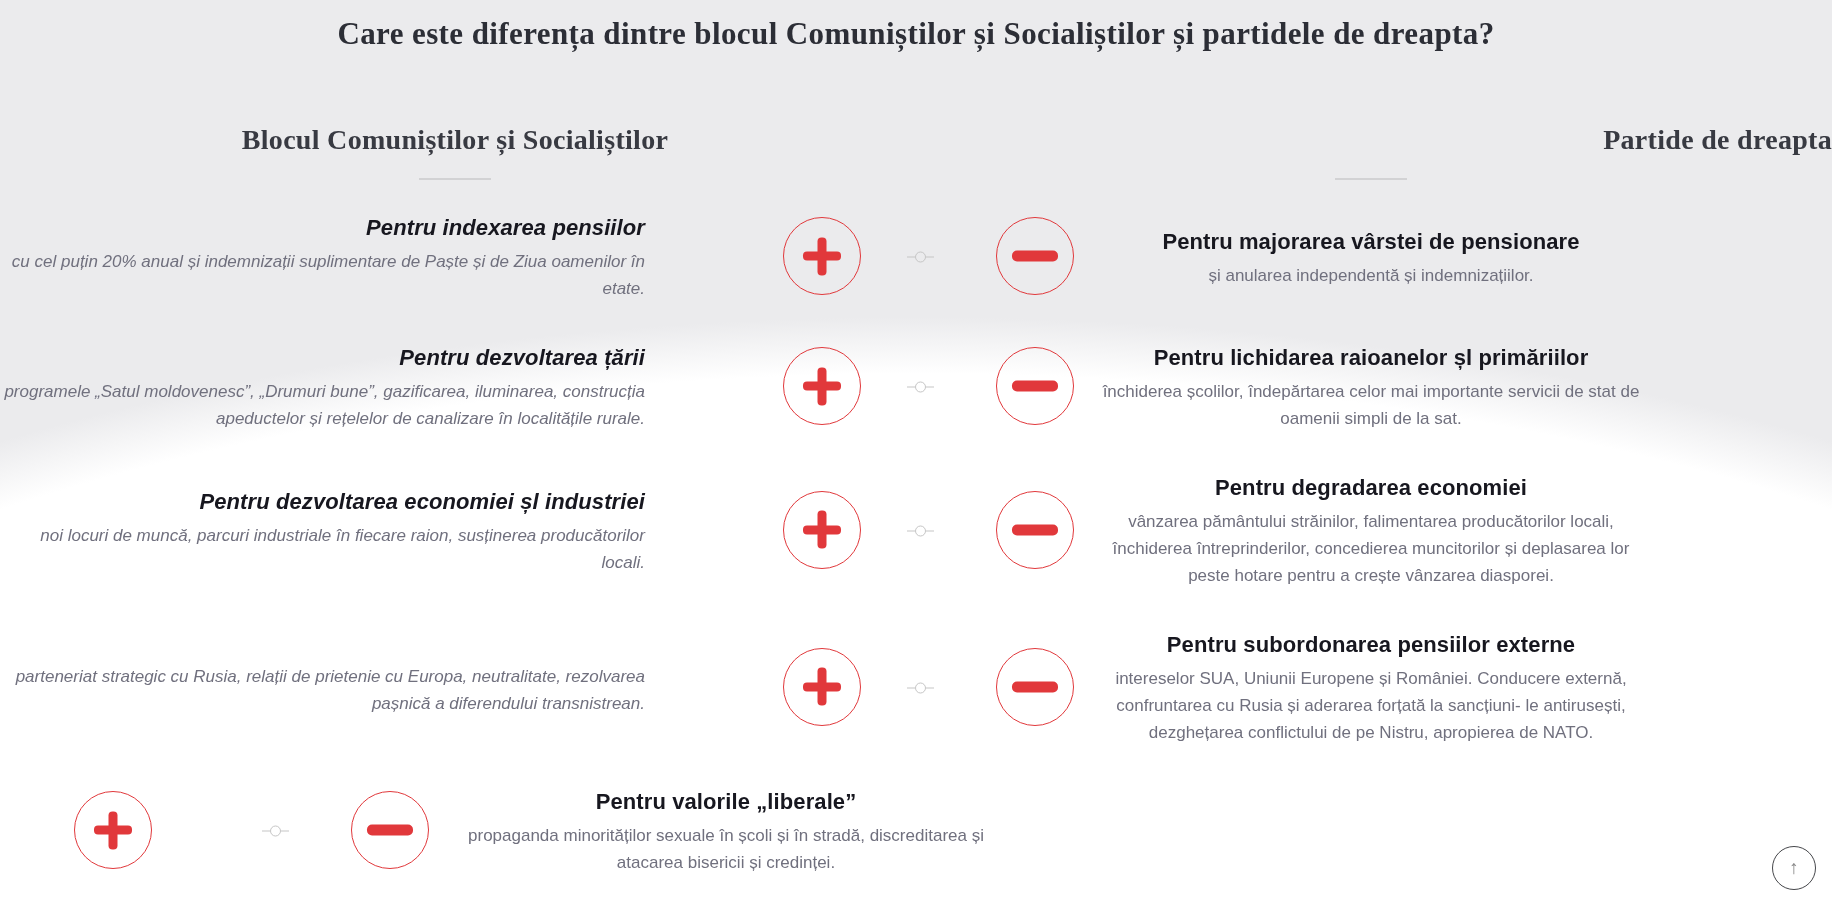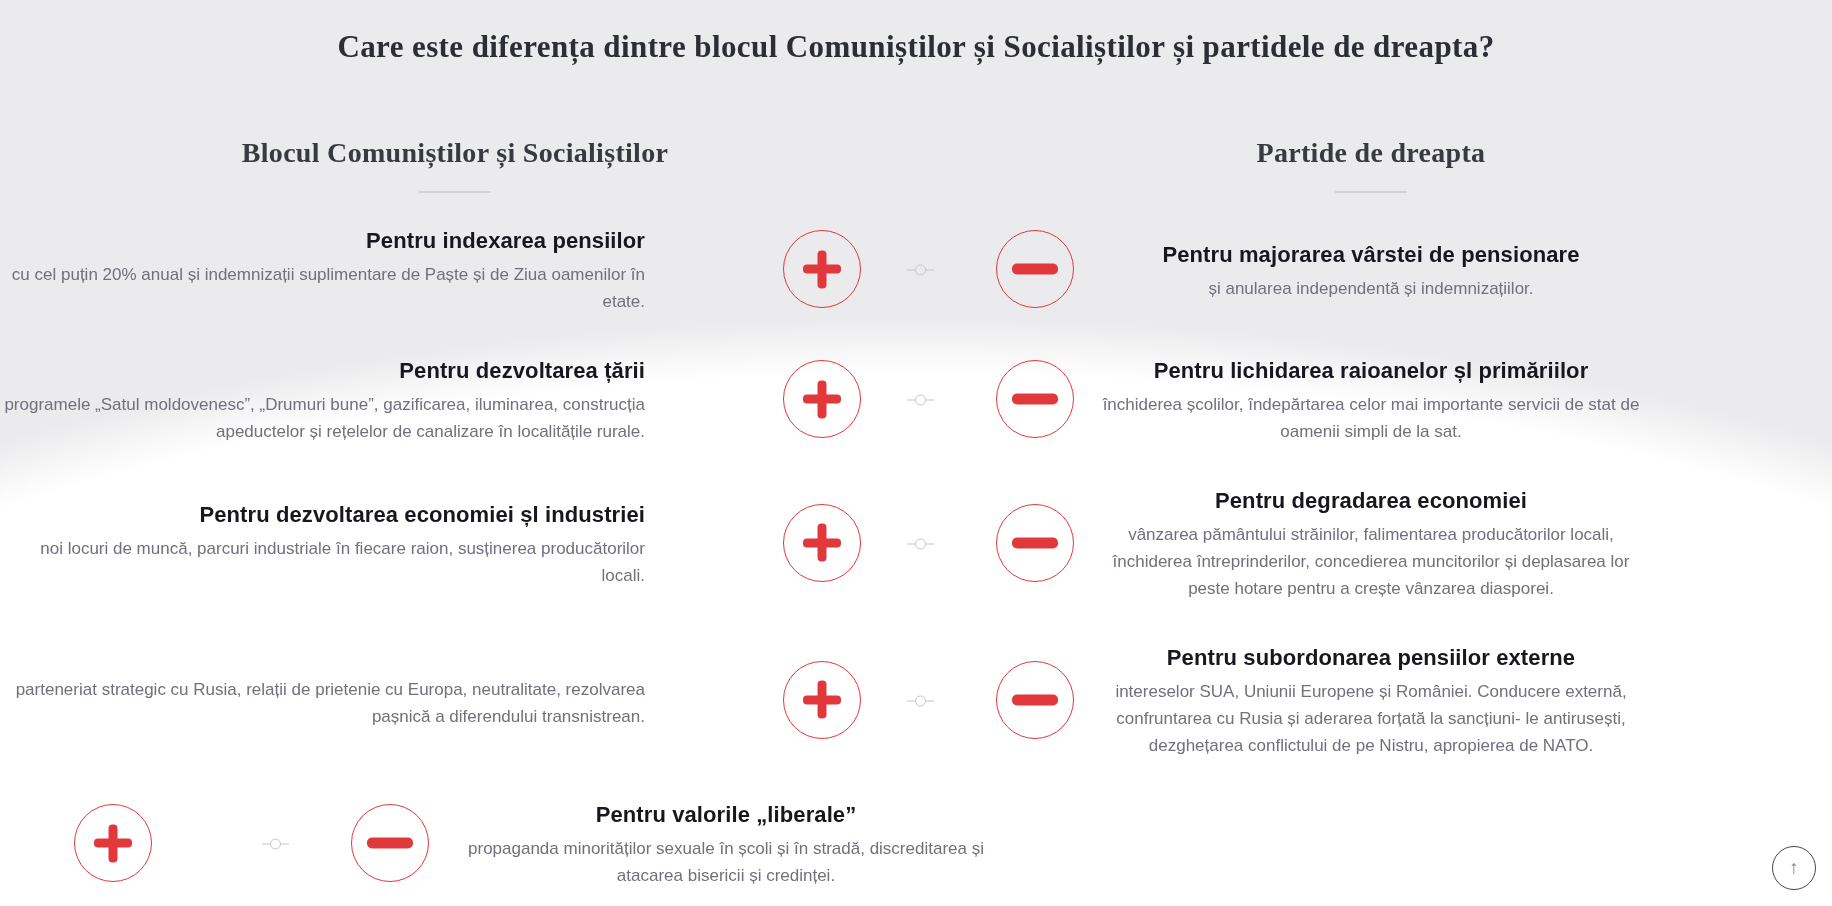--- a/index.html
+++ b/index.html
@@ -9,51 +9,51 @@
     background:#eaeaec;
     overflow:hidden;
   }
   .page{
     position:relative;
     width:1832px; height:906px;
     background:radial-gradient(ellipse 135% 125% at 50% 120%, #ffffff 63%, #ebebed 68%);
     overflow:hidden;
   }
   .main-title{
-    padding-top:29px;
+    padding-top:16px;
     text-align:center;
     font-family:"Liberation Serif","DejaVu Serif",serif;
     font-size:31px; font-weight:700; letter-spacing:.4px;
     color:#2c2e36;
   }
   .col-headers{
     display:flex;
     margin-top:72px;
   }
   .col-header{ width:910px; text-align:center; }
-  .col-header.right{ width:922px; }
+  .col-header.right{ width:922px;text-align:right; }
   .col-header h2{
     font-family:"Liberation Serif","DejaVu Serif",serif;
     font-size:28px; font-weight:700; letter-spacing:.3px;
     color:#383a42;
   }
   .col-header .divider{
     width:72px; height:2px; background:#d2d2d4;
     margin:22px auto 0 auto;
   }
   .rows{
     margin-top:32px;
     display:flex; flex-direction:column; gap:40px;
   }
   .row{
     display:flex; align-items:center;
   }
   .cell-left{
     width:645px; 
-    text-align:right; flex:0 0 645px;
+    text-align:right; flex:0 0 645px;font-style:italic;
   }
   .cell-right{
     width:548px; flex:0 0 548px;
     text-align:center;
   }
   .item-title{
     font-size:22px; font-weight:700; color:#17171f;
     line-height:32px; letter-spacing:.1px;
   }
   .item-desc{

